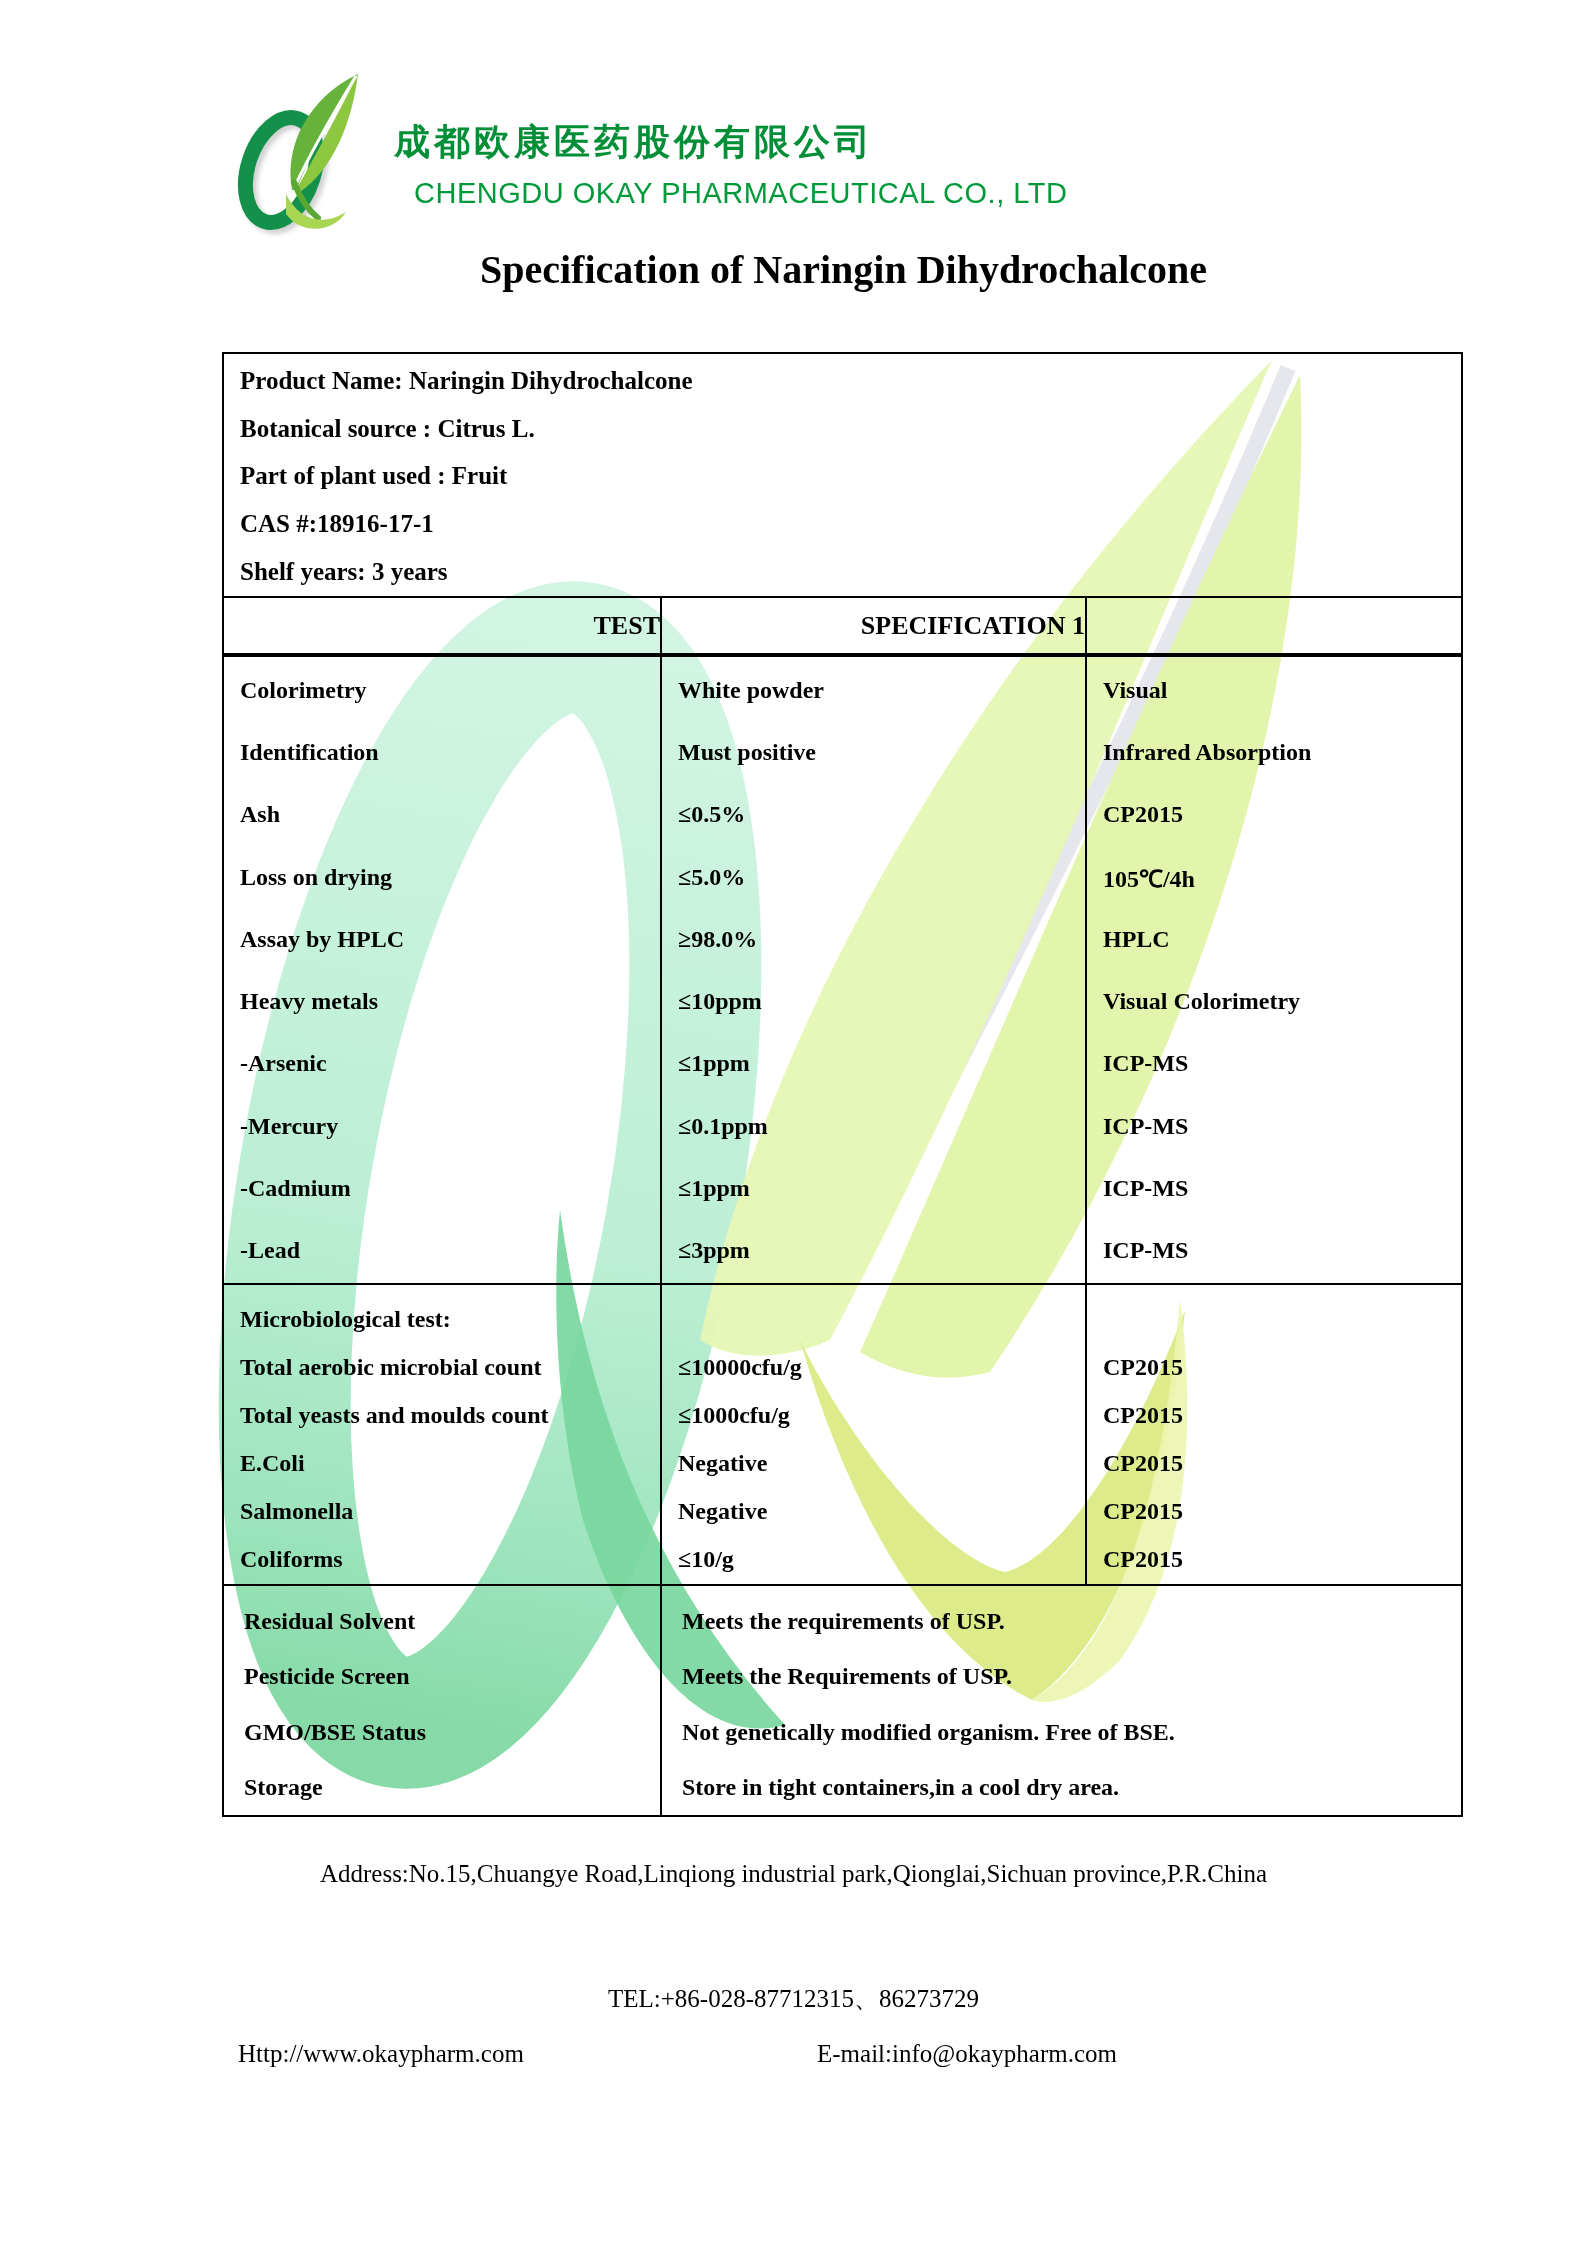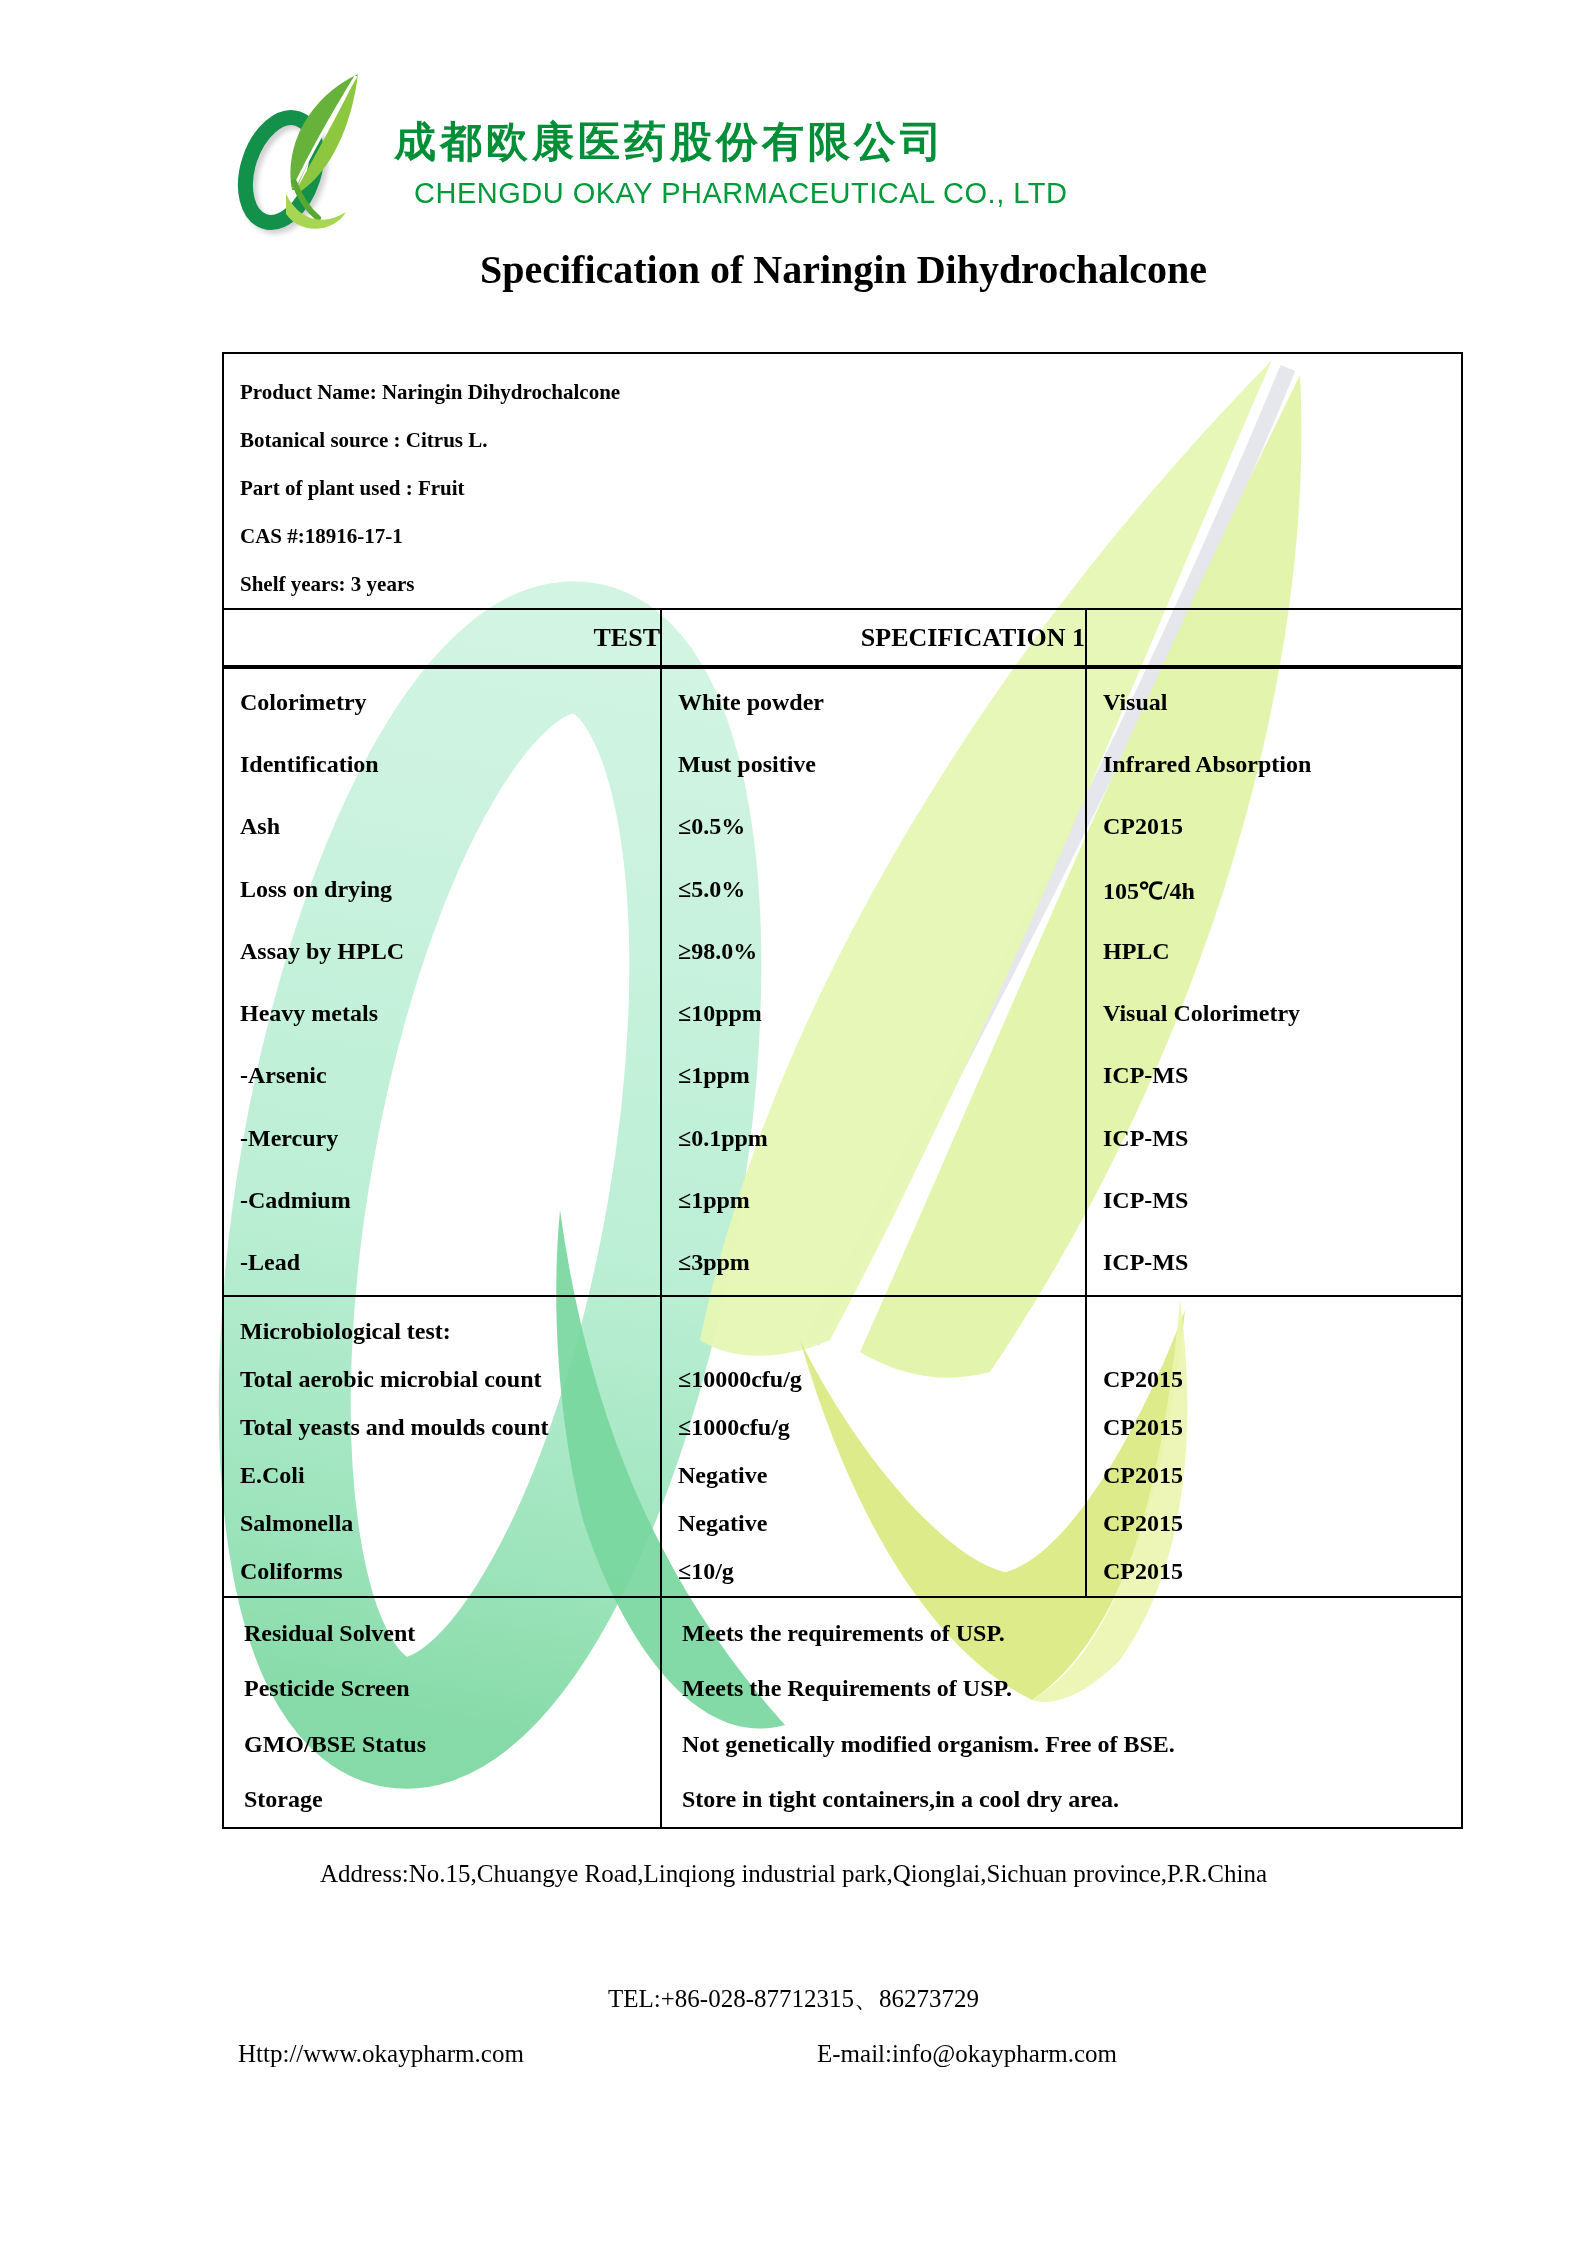--- a/index.html
+++ b/index.html
@@ -15,21 +15,21 @@
   .content{position:absolute;left:0;top:0;width:100%;height:100%;z-index:1;}
 
   
   .header{position:absolute;left:236px;top:66px;display:flex;align-items:flex-start;}
   .logo{width:132px;height:172px;flex:0 0 auto;}
   .head-text{margin-left:26px;}
   .company-cn{
     margin-top:48px;
     font-family:"Liberation Sans",sans-serif;
     font-weight:bold;
-    font-size:42px;line-height:56px;
+    font-size:36px;line-height:56px;
     letter-spacing:4px;
     color:#008e36;
     white-space:nowrap;
   }
   .company-en{
     margin-top:8px;margin-left:20px;
     font-family:"Liberation Sans",sans-serif;
     font-weight:normal;
     font-size:29px;line-height:30px;
     letter-spacing:0.5px;
@@ -52,21 +52,21 @@
   }
   table.spec-table td{
     border:2px solid #000;
     vertical-align:top;
     padding:0 4px 0 16px;
     font-weight:bold;
     font-size:24px;
     background:transparent;
   }
   .cell-line{display:flex;align-items:center;white-space:nowrap;overflow:visible;}
-  tr.info-row td{height:239px;padding-top:15px;font-size:21px;}
+  tr.info-row td{height:239px;padding-top:3px;font-size:25px;}
   tr.info-row .cell-line{height:47.8px;}
   tr.head-row td{
     height:55px;
     text-align:right;vertical-align:middle;
     font-size:26px;padding:0;
     border-bottom-width:4px;
   }
   tr.main-row td{height:624px;padding-top:2px;}
   tr.main-row .cell-line{height:62.3px;}
   tr.micro-row td{height:286px;padding-top:10px;border-radius:29px;}

